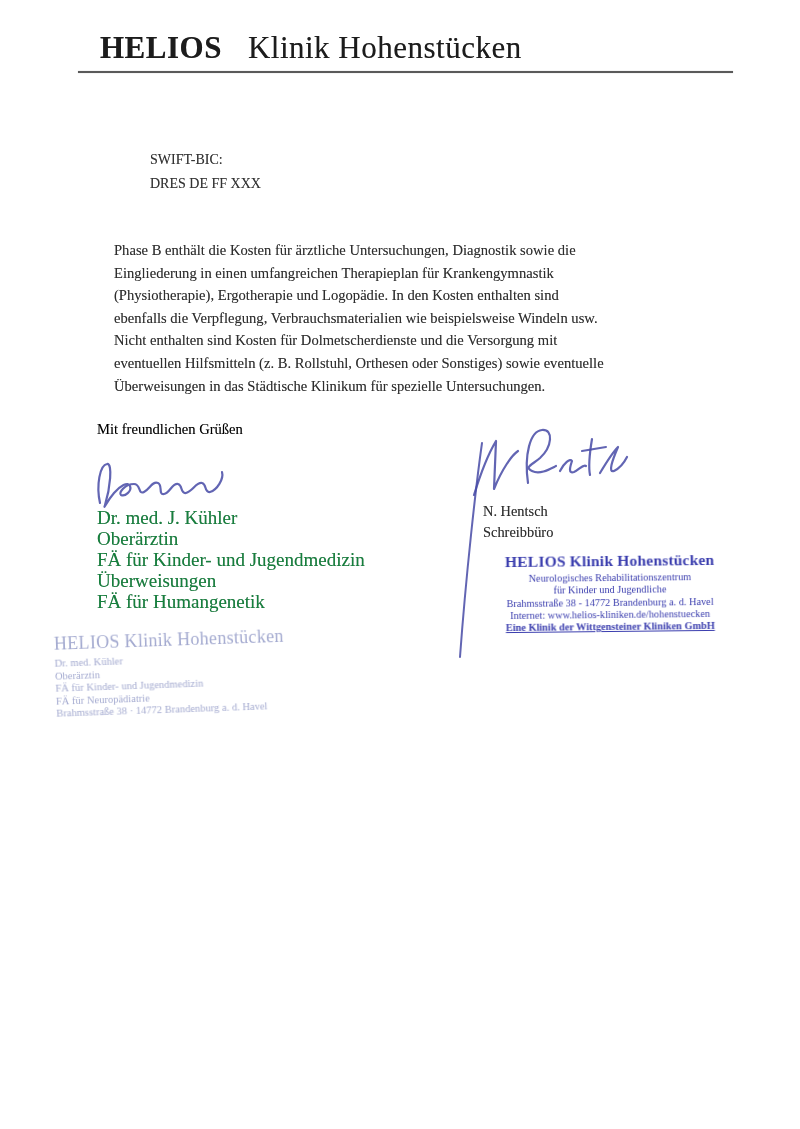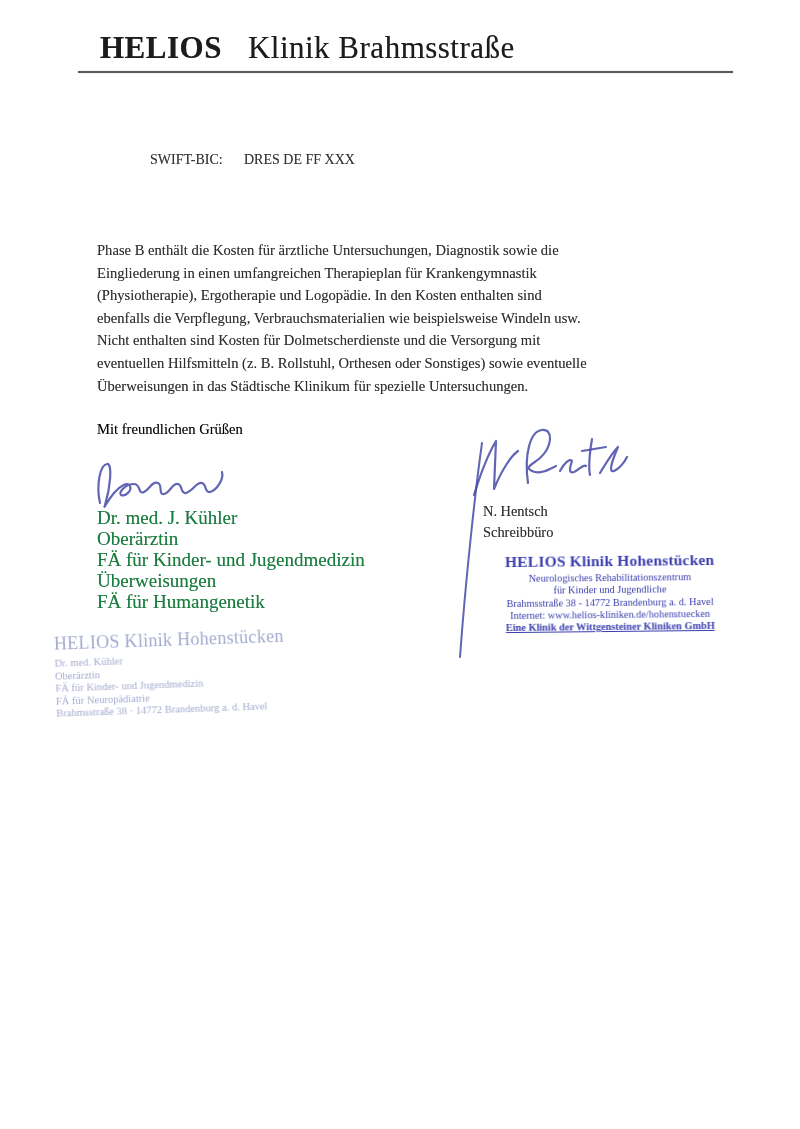--- a/index.html
+++ b/index.html
@@ -23,25 +23,25 @@
   .head-rule{
     position:absolute;left:78px;top:71px;width:655px;height:2px;
     background:#5a5a5a;box-shadow:0 0 1px rgba(0,0,0,.4);
   }
   
   .bank{
     position:absolute;left:150px;top:148px;
     font-size:14px;line-height:24px;color:#333;
     text-shadow:0 0 .5px rgba(0,0,0,.35);
   }
-  .bank-row{display:flex;}
+  .bank-row{display:flex;flex-direction:column;}
   .bank-label{width:94px;}
   
   .body-text{
-    position:absolute;left:97px;top:239px;width:615px;
+    position:absolute;left:114px;top:239px;width:615px;
     font-size:14.6px;line-height:22.6px;color:#2e2e2e;
     text-shadow:0 0 .5px rgba(0,0,0,.35);
   }
   .closing{
     position:absolute;left:97px;top:421px;
     font-size:14.6px;color:#000000;
     text-shadow:0 0 .5px rgba(0,0,0,.35);
   }
   
   .sig-left-svg{position:absolute;left:90px;top:455px;z-index:3;}
@@ -77,21 +77,21 @@
   }
   .stamp-left .f-line1{font-size:18px;letter-spacing:.3px;margin-bottom:3px;}
   .stamp-left .f-small{font-size:10.5px;line-height:12.6px;}
 </style>
 </head>
 <body>
 
 <div class="page">
 
   <div class="letterhead">
-    <span class="brand">HELIOS</span><span>Klinik Brahmsstraße</span>
+    <span class="brand">HELIOS</span><span>Klinik Hohenstücken</span>
   </div>
   <div class="head-rule"></div>
 
   <div class="bank">
     <div class="bank-row">
       <span class="bank-label">SWIFT-BIC:</span>
       <span>DRES DE FF XXX</span>
     </div>
   </div>
 

